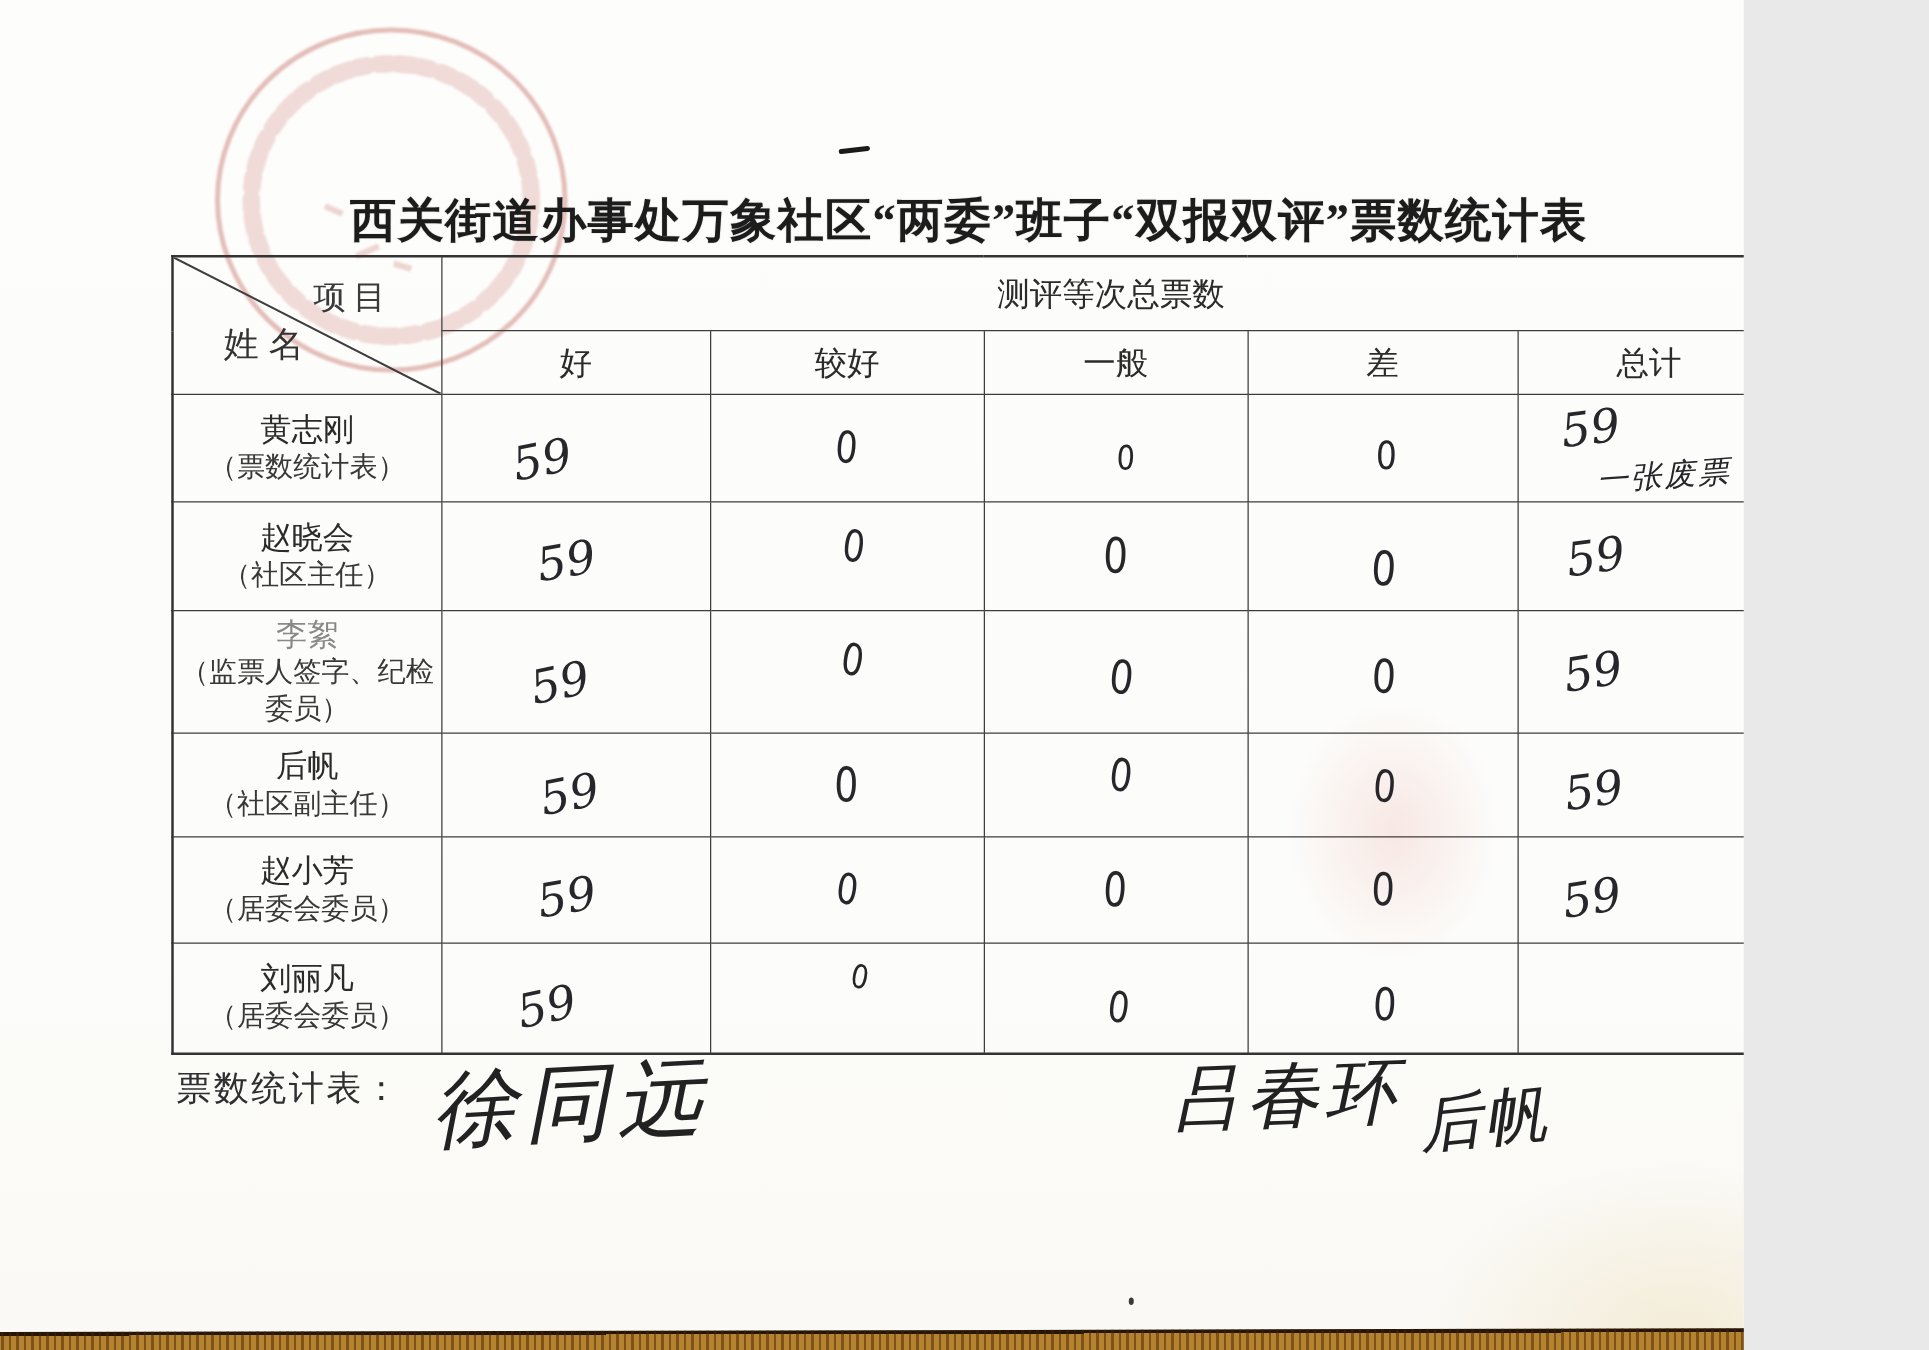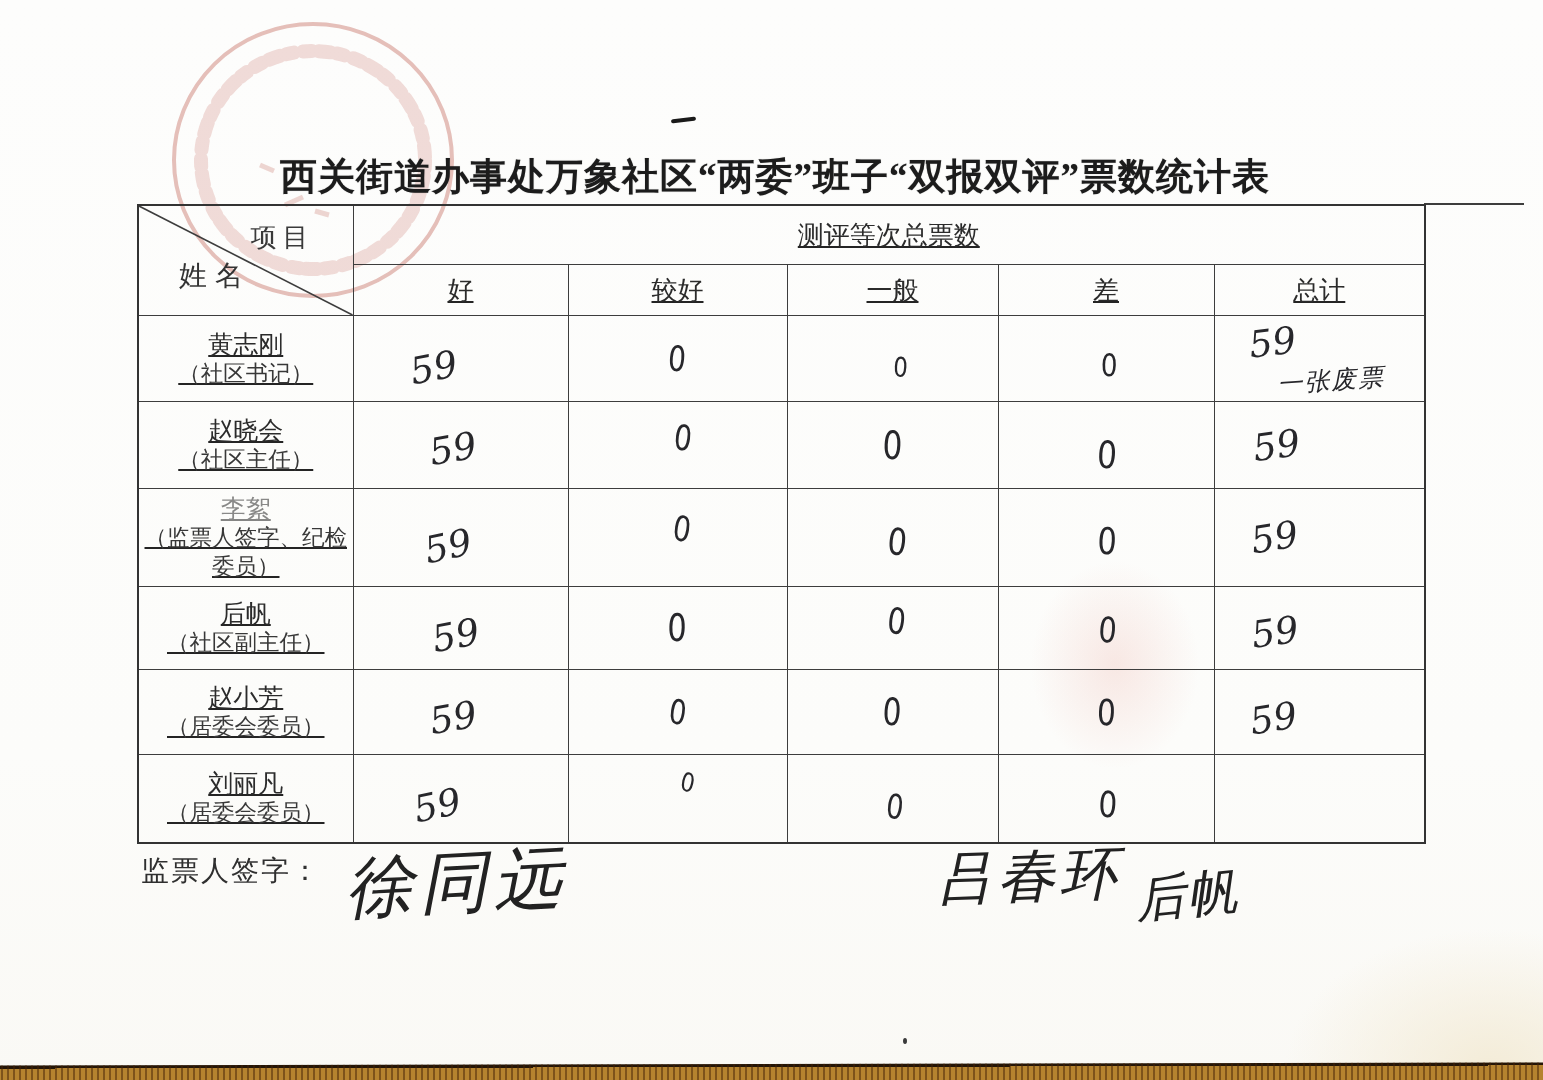--- a/index.html
+++ b/index.html
@@ -1,36 +1,36 @@
 <!DOCTYPE html>
 <html><head>
 <meta charset="utf-8">
 <style>
   html,body{margin:0;padding:0;background:#e9e9e9;}
   #paper{
-    position:relative;width:1543px;height:1080px;overflow:hidden;
+    position:relative;width:1395px;height:1080px;overflow:hidden;
     background:linear-gradient(180deg,#fdfdfc 0%,#fcfcfa 70%,#faf9f5 100%);
     font-family:"Liberation Serif","DejaVu Serif",serif;color:#242424;
   }
   
   .title{
     position:absolute;left:150px;top:152px;width:1250px;text-align:center;
     font-size:37px;font-weight:bold;letter-spacing:1px;color:#1c1c1c;
     font-family:"Liberation Serif","DejaVu Serif",serif;
     text-shadow:0 0 1px rgba(0,0,0,.35);
   }
   .stray-dash{
     position:absolute;left:671px;top:118px;width:25px;height:4px;border-radius:2px;
     background:#1a1a1a;transform:rotate(-7deg);
   }
   
   .stamp{position:absolute;left:165px;top:15px;width:295px;height:290px;filter:blur(.7px);opacity:.85;}
   
   .tbl-wrap{position:absolute;left:137px;top:204px;}
-  table{border-collapse:collapse;table-layout:fixed;width:1287px;text-decoration:underline;}
+  table{border-collapse:collapse;table-layout:fixed;width:1287px;}
   td{border:1.7px solid #3d3d3d;padding:0;text-align:center;vertical-align:middle;
      font-size:26px;color:#2b2b2b;position:relative;overflow:visible;}
   table{border:2.4px solid #333;}
   .top-border-ext{position:absolute;left:1424px;top:203px;width:100px;height:2px;background:#3d3d3d;}
   .corner{position:relative;}
   .corner svg{position:absolute;left:0;top:0;width:100%;height:100%;}
   .corner .lbl-top{position:absolute;right:38px;top:14px;font-size:26px;letter-spacing:6px;color:#3a3a3a;}
   .corner .lbl-bottom{position:absolute;left:40px;bottom:20px;font-size:28px;letter-spacing:8px;color:#333;}
   .name-cell{line-height:29px;font-size:25px;padding:2px 4px;}
   .role{font-size:22.5px;color:#383838;letter-spacing:0px;}
@@ -105,21 +105,21 @@
         <td>好</td>
         <td>较好</td>
         <td>一般</td>
         <td>差</td>
         <td>总计</td>
       </tr>
 
       <tr style="height:86px">
         <td class="name-cell">
           <div>黄志刚</div>
-          <div class="role">（社区书记）</div>
+          <div class="role">（票数统计表）</div>
         </td>
         <td><span class="hw hw-59" style="transform:rotate(-11deg) translate(-28px,4px)">59</span></td>
         <td><span class="hw hw-0">0</span></td>
         <td><span class="hw hw-0" style="font-size:27px;transform:scaleX(.85) rotate(4deg) translate(10px,8px)">0</span></td>
         <td><span class="hw hw-0" style="font-size:31px;transform:scaleX(.85) rotate(2deg) translate(4px,6px)">0</span></td>
         <td style="text-align:left;padding-left:34px;">
           <span class="hw hw-59" style="transform:rotate(-7deg)">59</span>
           <span class="hw note" style="margin-left:28px;">一张废票</span>
         </td>
       </tr>
@@ -180,21 +180,21 @@
         <td><span class="hw hw-59" style="transform:rotate(-12deg) translate(-24px,2px)">59</span></td>
         <td><span class="hw hw-0" style="font-size:26px;transform:scaleX(.85) rotate(14deg) translate(8px,-18px)">0</span></td>
         <td><span class="hw hw-0" style="font-size:34px;transform:scaleX(.8) rotate(10deg) translate(4px,8px)">0</span></td>
         <td><span class="hw hw-0" style="font-size:36px;transform:scaleX(.82) rotate(4deg) translate(2px,6px)">0</span></td>
         <td><span class="hw hw-59"></span></td>
       </tr>
     </tbody>
       </table>
   </div>
 
-  <div class="foot-label" style="left:141px;top:852px;">监票人签字：</div>
+  <div class="foot-label" style="left:141px;top:852px;">票数统计表：</div>
   <div class="sig sig1">徐同远</div>
 
   <div class="sig sig2">吕春环</div>
   <div class="sig sig3">后帆</div>
 
   <div class="page-curl"></div>
   <div class="ink-dot"></div>
   <div class="desk-edge"></div>
 </div>
 

